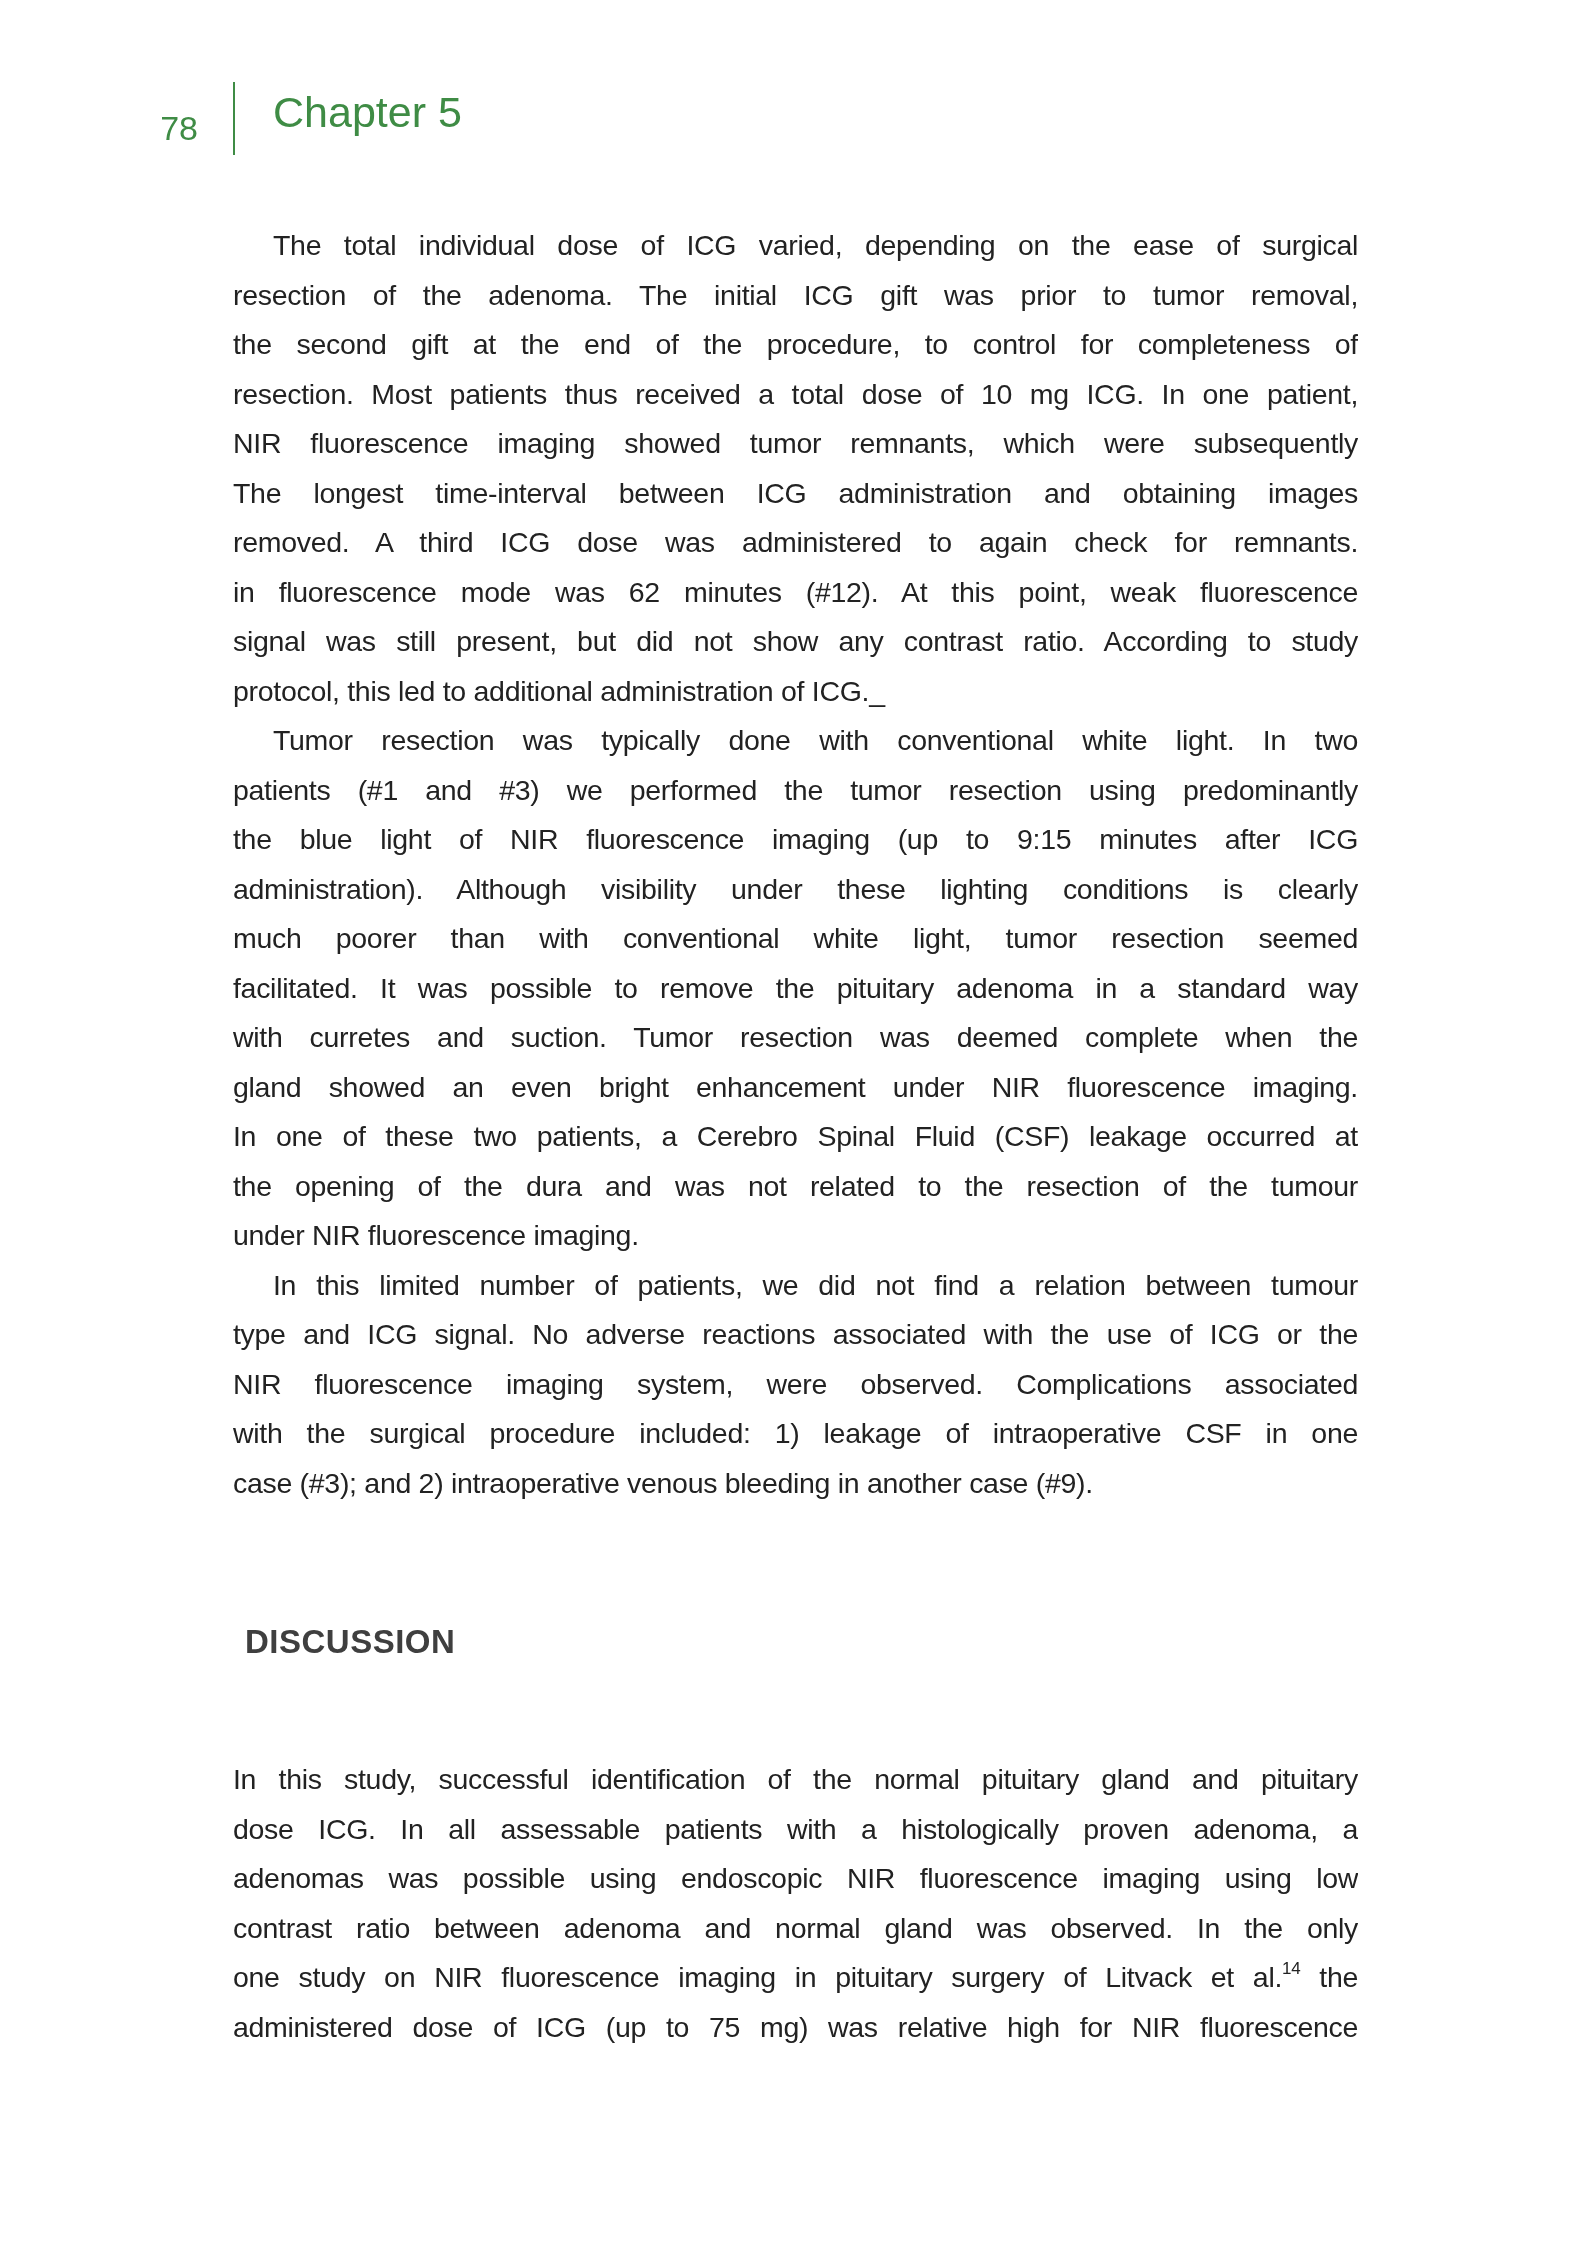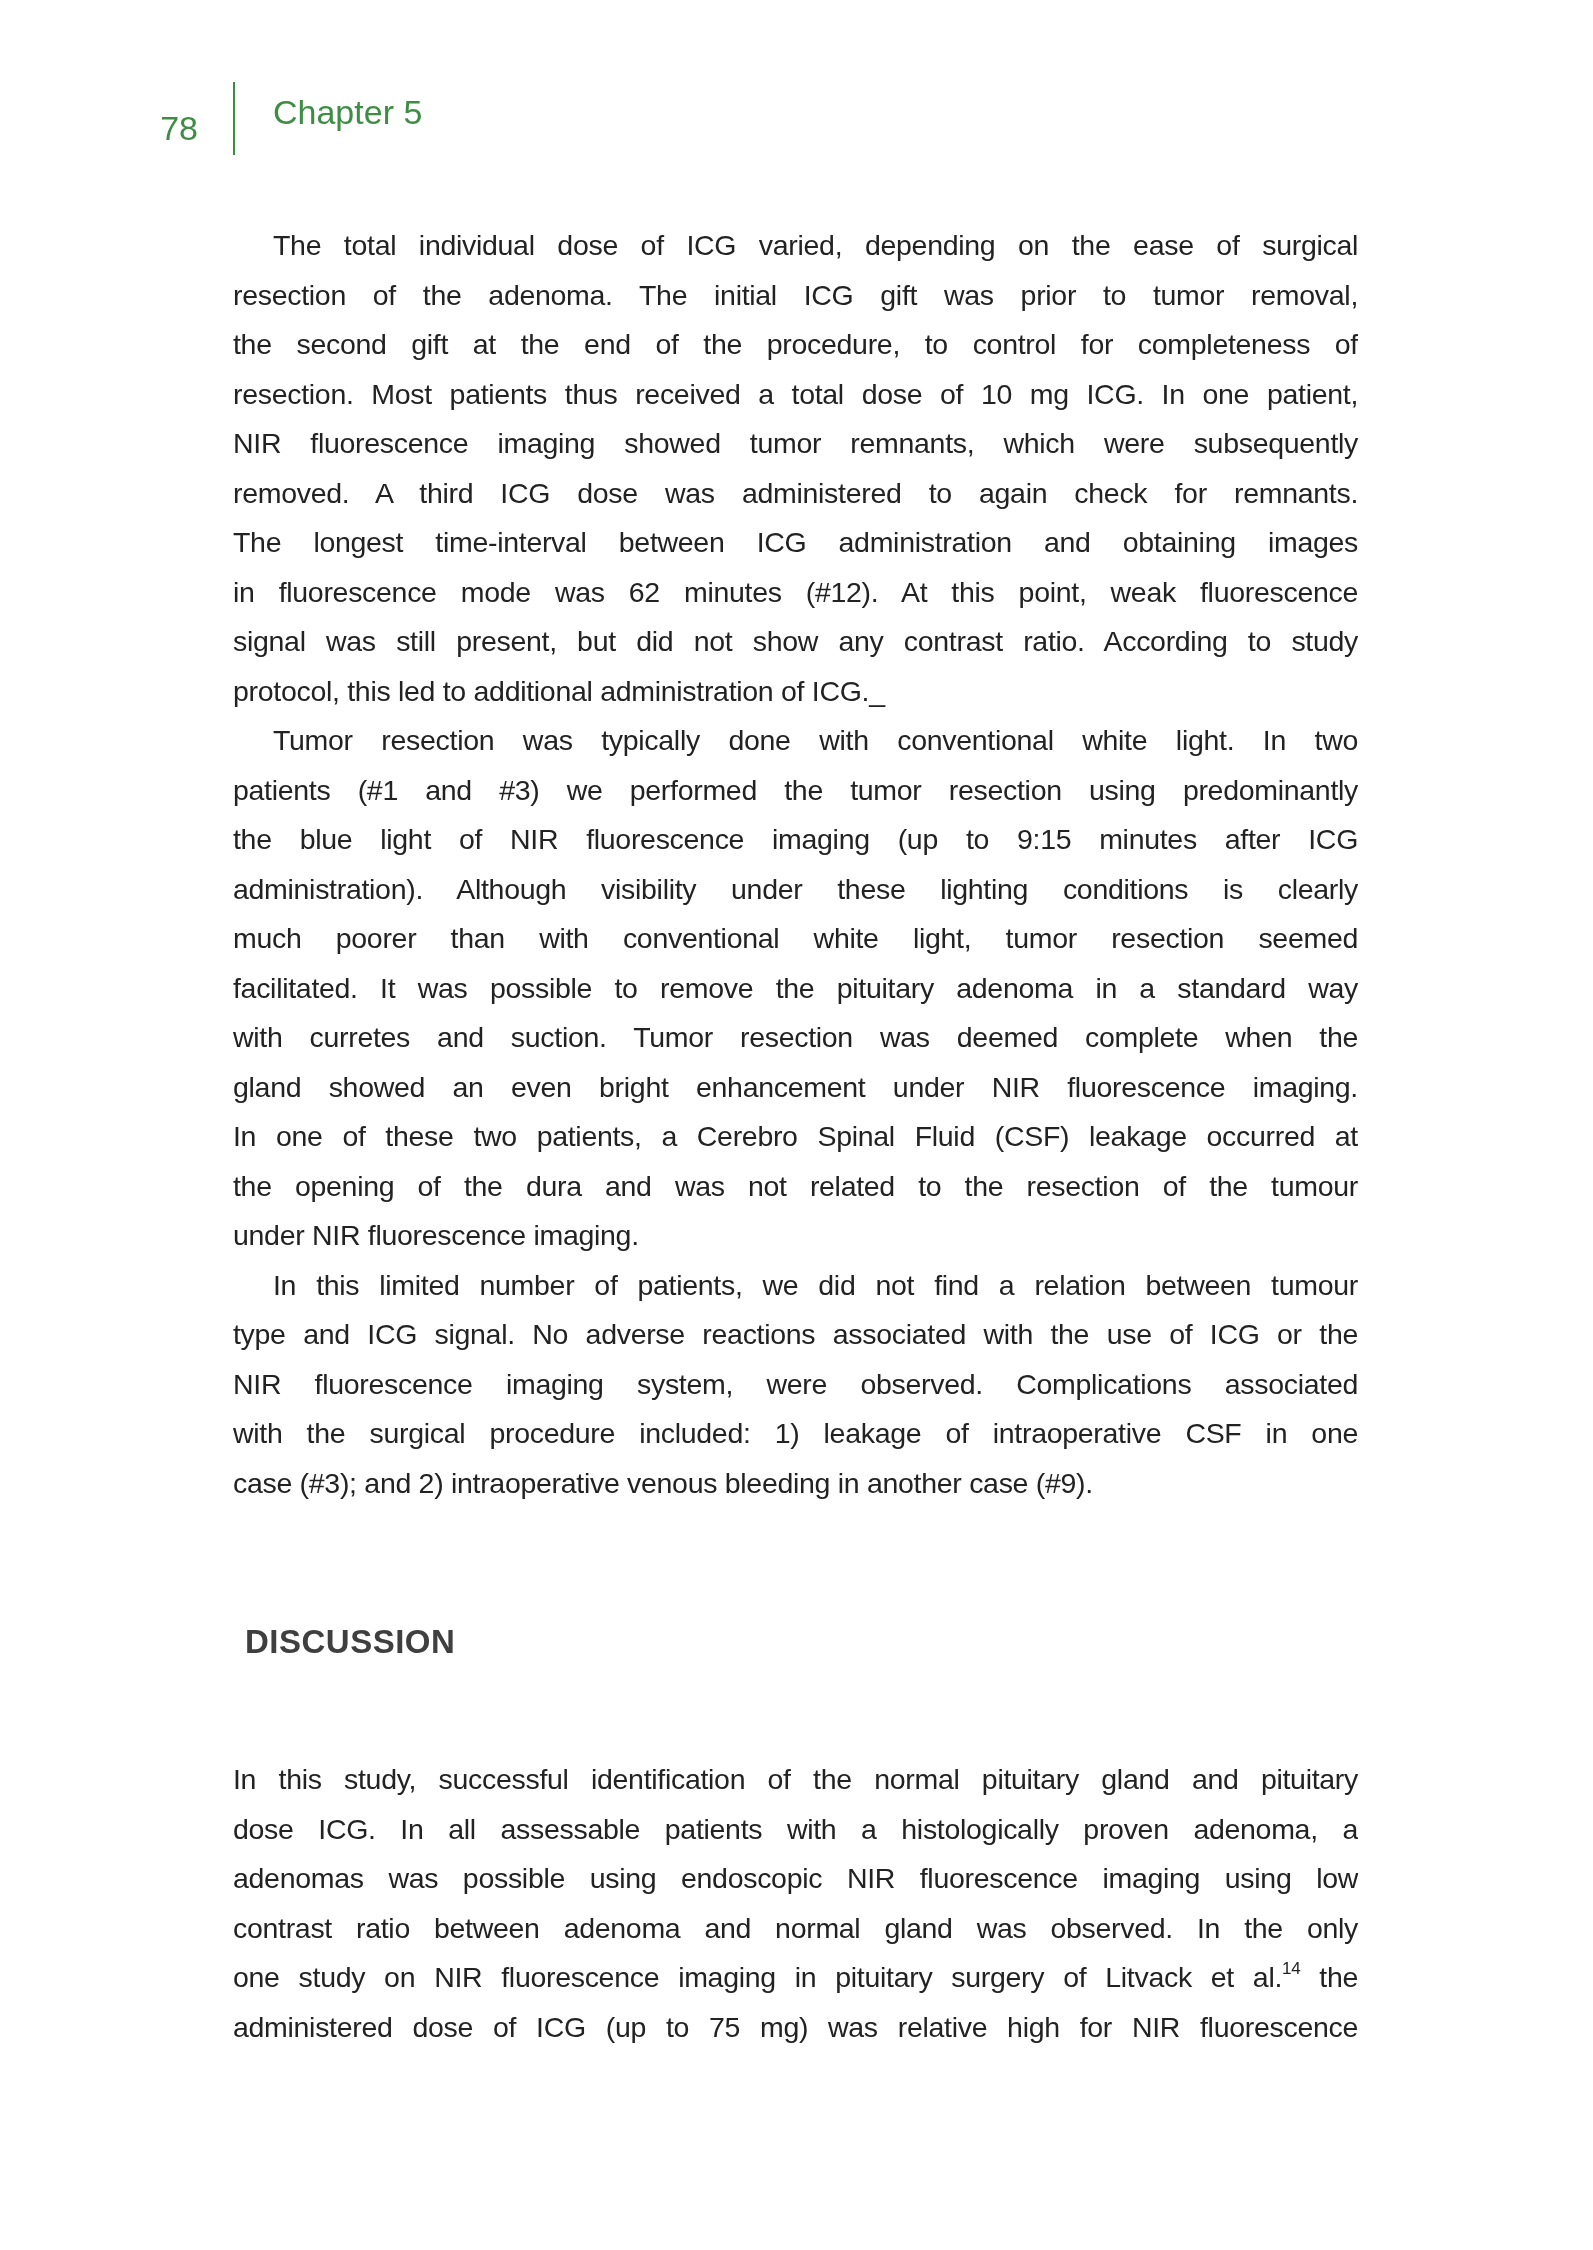--- a/index.html
+++ b/index.html
@@ -21,21 +21,21 @@
   }
   .header-divider {
     position: absolute;
     left: 233px; top: 82px;
     width: 2px; height: 73px;
     background: var(--accent, #3f8c45);
   }
   .chapter-title {
     position: absolute;
     left: 273px; top: 92px;
-    font-size: 34px; line-height: 40px;
+    font-size: 43px; line-height: 40px;
     color: var(--accent, #3f8c45);
   }
   
   .text-column {
     position: absolute;
     left: 233px; top: 221px;
     width: 1125px;
   }
   .line {
     font-size: 28.5px;
@@ -76,22 +76,22 @@
 
 <div class="chapter-title">Chapter 5</div>
 
 <div class="text-column">
   <div id="body-block">
       <div class="line indent">The total individual dose of ICG varied, depending on the ease of surgical</div>
       <div class="line">resection of the adenoma. The initial ICG gift was prior to tumor removal,</div>
       <div class="line">the second gift at the end of the procedure, to control for completeness of</div>
       <div class="line">resection. Most patients thus received a total dose of 10 mg ICG. In one patient,</div>
       <div class="line">NIR fluorescence imaging showed tumor remnants, which were subsequently</div>
+      <div class="line">The longest time-interval between ICG administration and obtaining images</div>
       <div class="line">removed. A third ICG dose was administered to again check for remnants.</div>
-      <div class="line">The longest time-interval between ICG administration and obtaining images</div>
       <div class="line">in fluorescence mode was 62 minutes (#12). At this point, weak fluorescence</div>
       <div class="line">signal was still present, but did not show any contrast ratio. According to study</div>
       <div class="line last">protocol, this led to additional administration of ICG._</div>
       <div class="line indent">Tumor resection was typically done with conventional white light. In two</div>
       <div class="line">patients (#1 and #3) we performed the tumor resection using predominantly</div>
       <div class="line">the blue light of NIR fluorescence imaging (up to 9:15 minutes after ICG</div>
       <div class="line">administration). Although visibility under these lighting conditions is clearly</div>
       <div class="line">much poorer than with conventional white light, tumor resection seemed</div>
       <div class="line">facilitated. It was possible to remove the pituitary adenoma in a standard way</div>
       <div class="line">with curretes and suction. Tumor resection was deemed complete when the</div>

